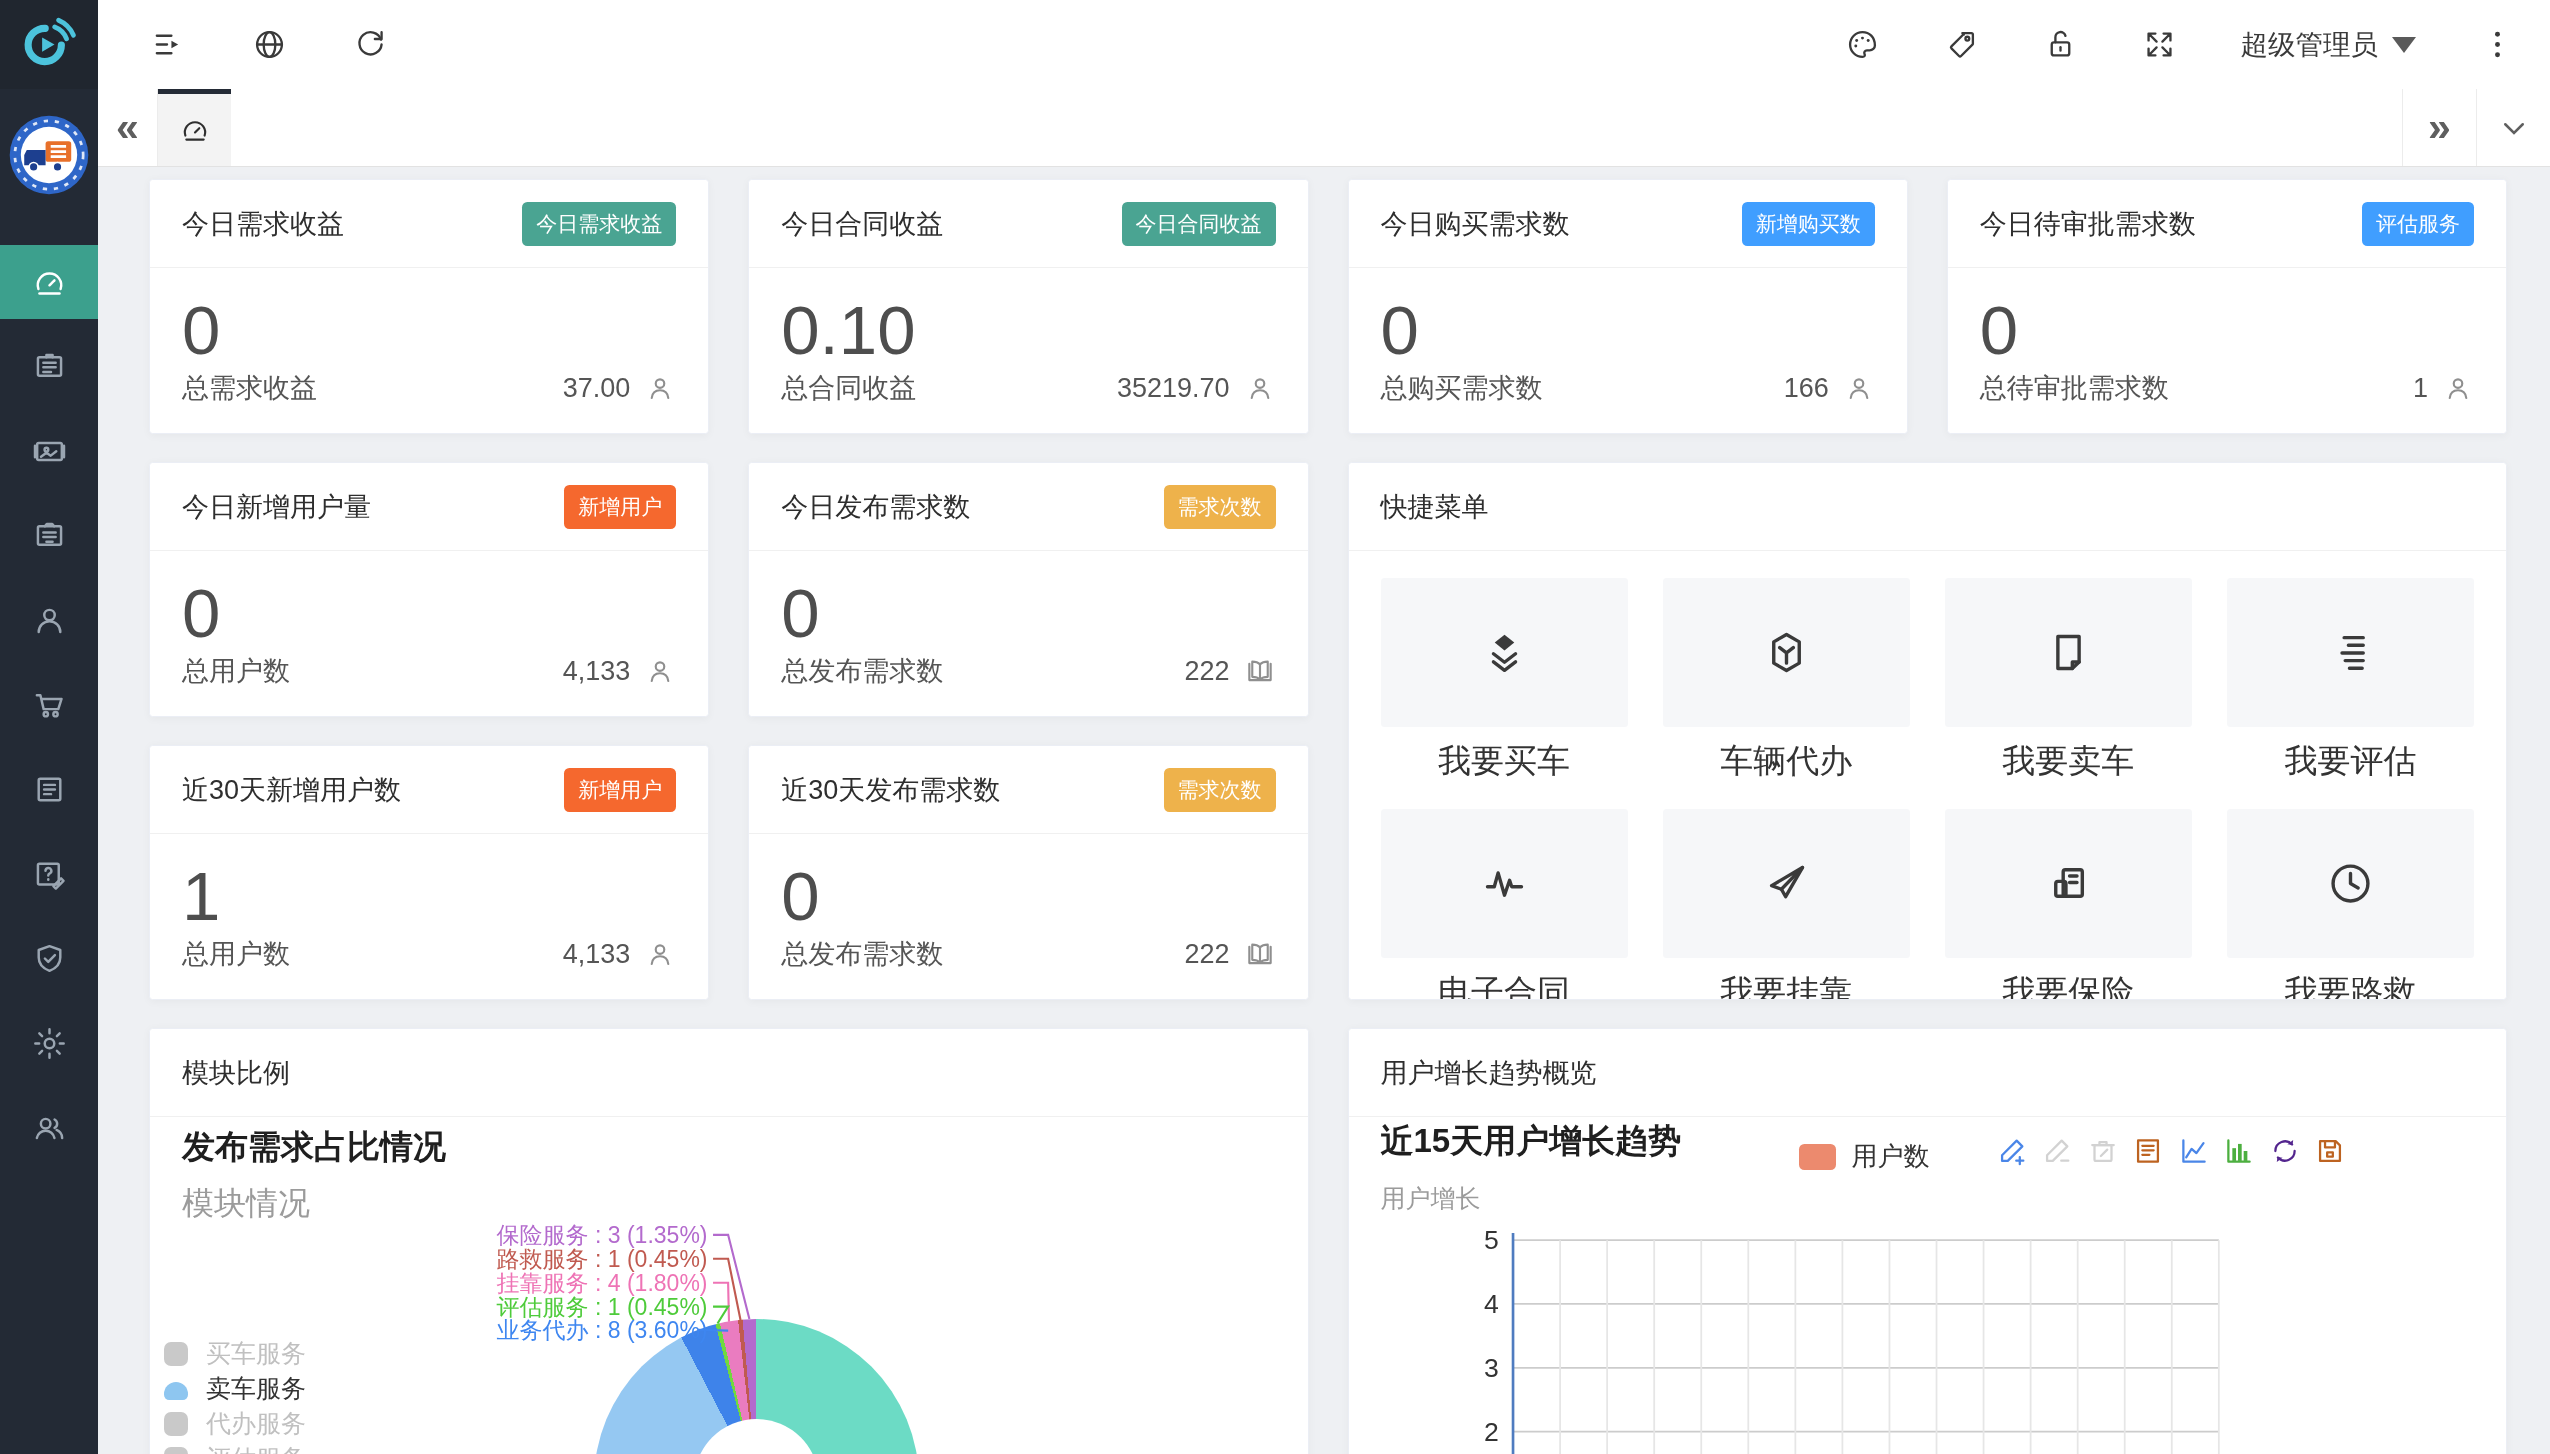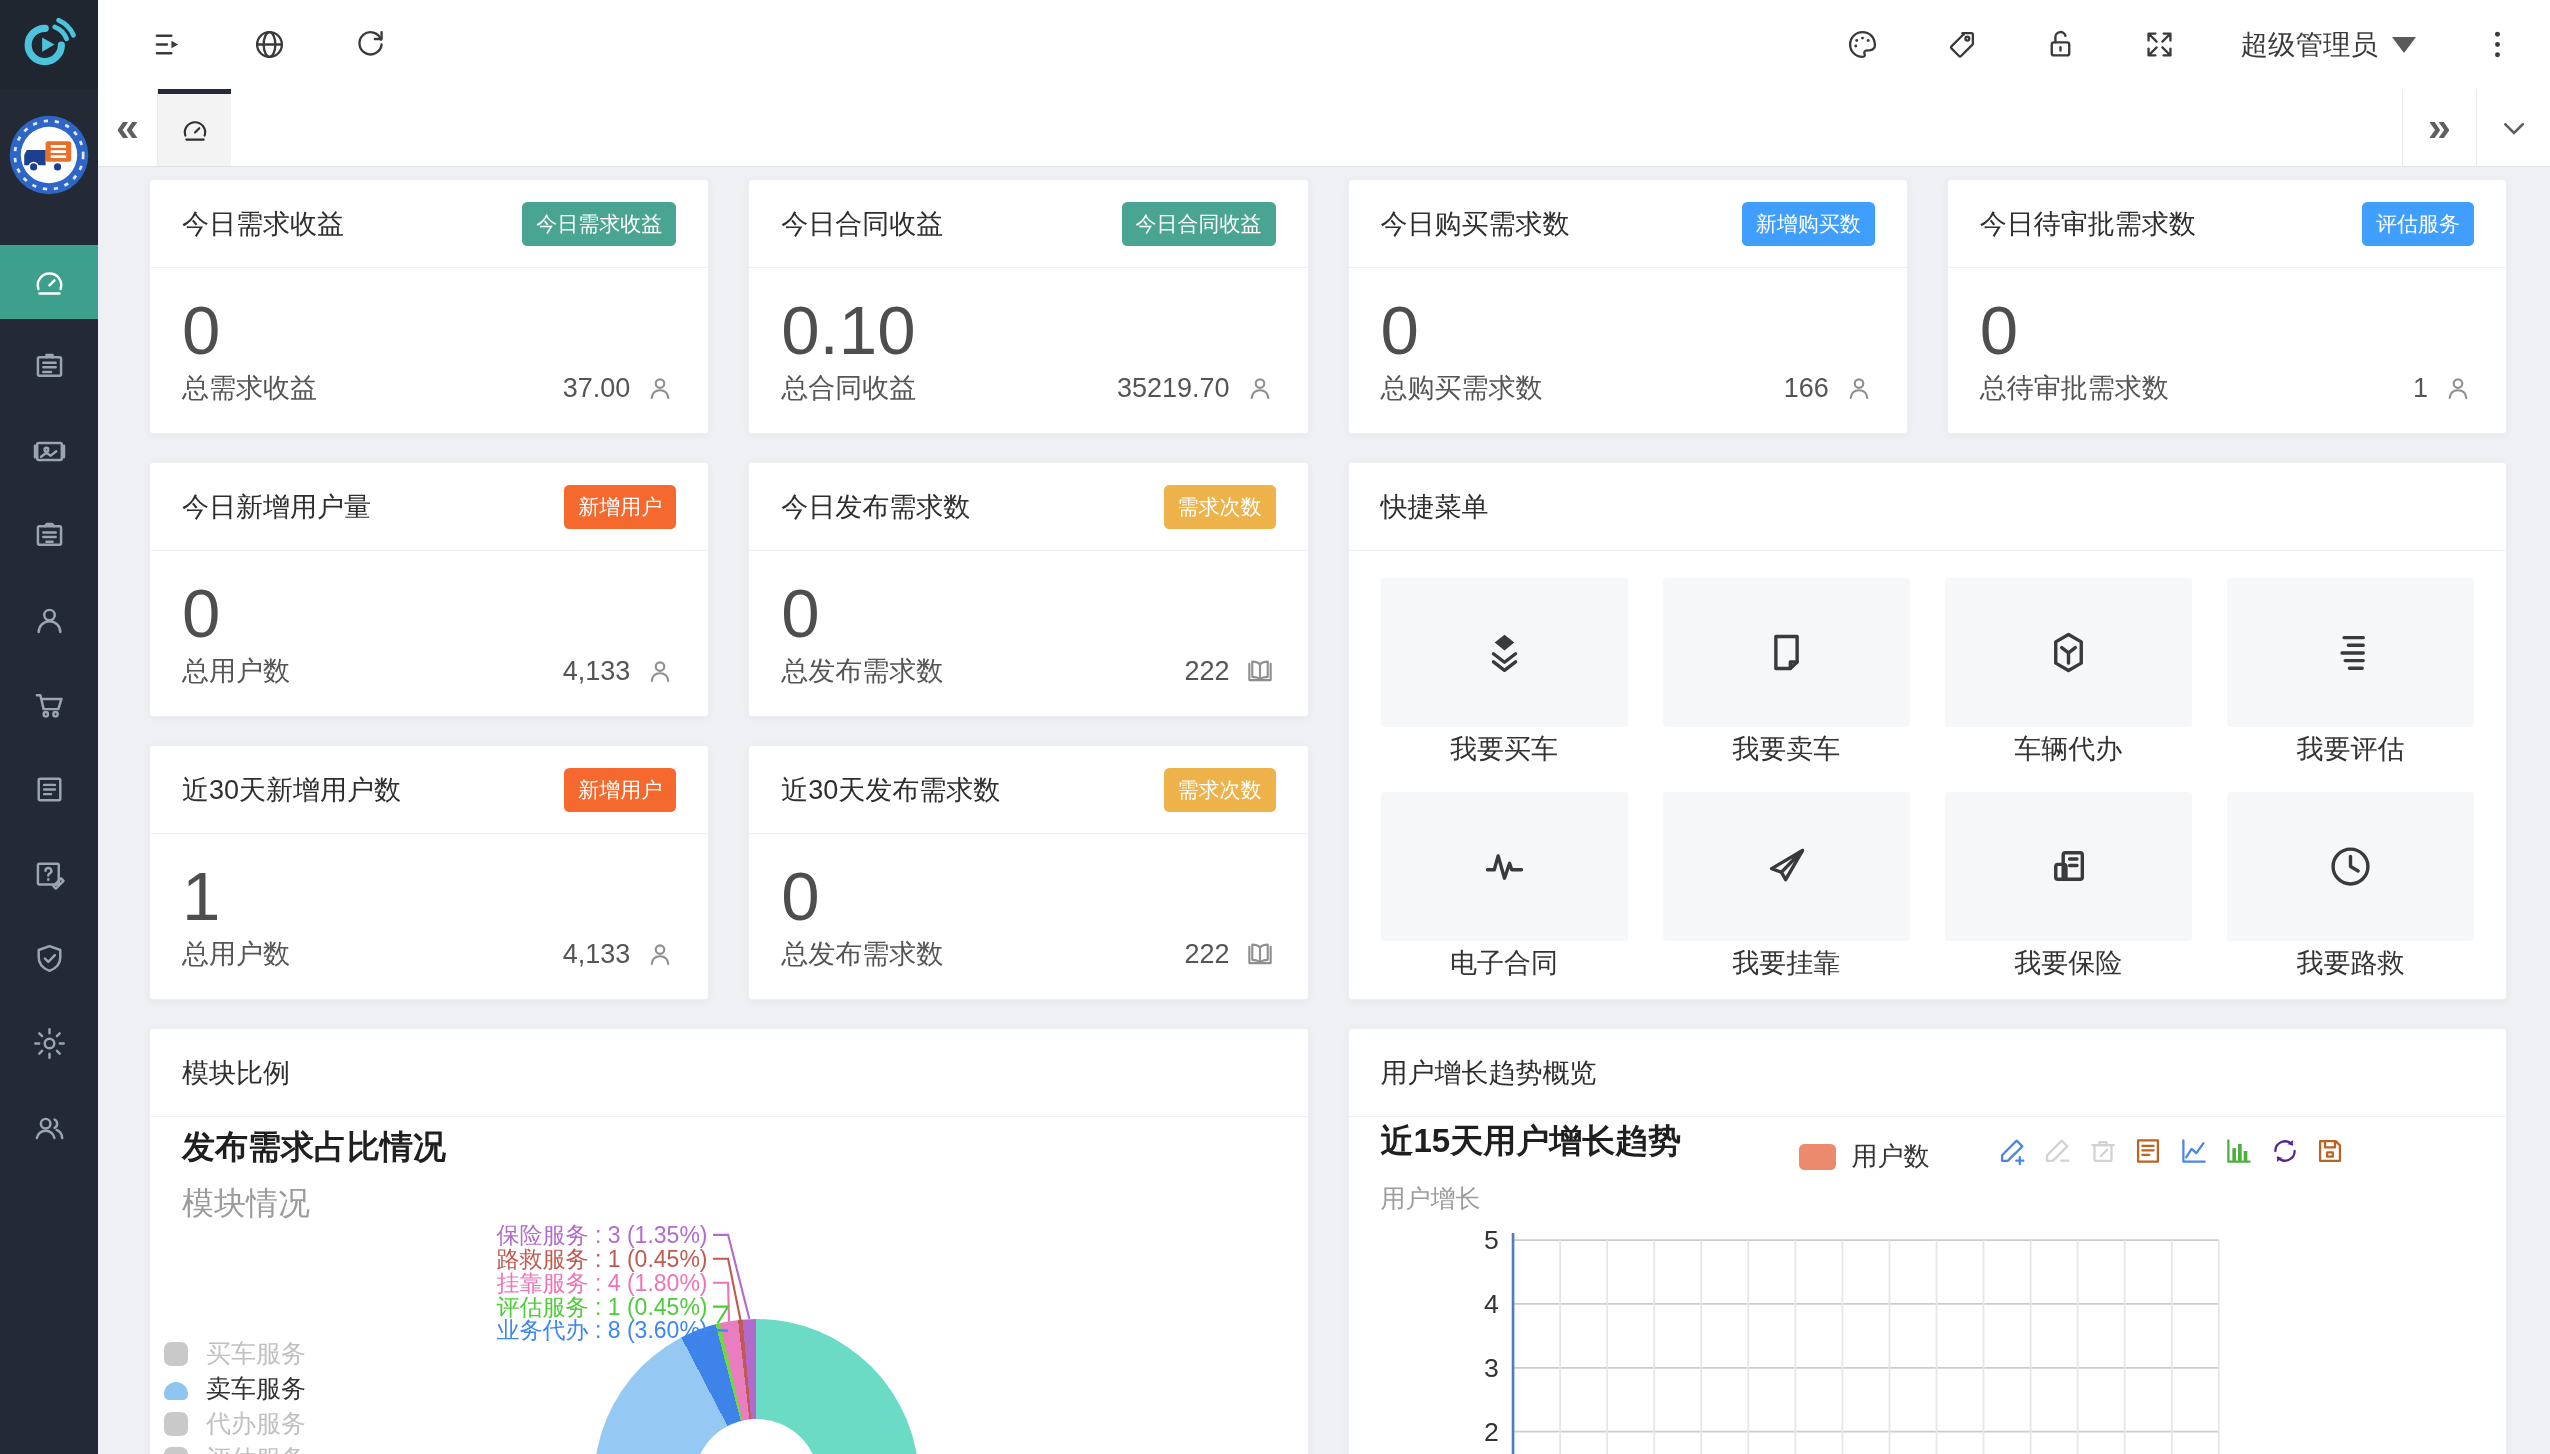--- a/index.html
+++ b/index.html
@@ -45,21 +45,21 @@
   .stat-footer{position:absolute;left:32px;right:32px;bottom:27px;display:flex;align-items:center;justify-content:space-between;font-size:27px;color:#555;}
   .fval{display:flex;align-items:center;gap:14px;}
   .fval svg{width:32px;height:32px;color:#8f8f8f;}
 
   
   .qm-card{grid-column:3/5;grid-row:2/4;}
   .qm-body{padding:27px 32px 0;display:grid;grid-template-columns:repeat(4,1fr);column-gap:35px;row-gap:25px;}
   .qm-item{text-align:center;cursor:pointer;}
   .qm-tile{height:149px;background:#f6f7f9;border-radius:3.5px;display:flex;align-items:center;justify-content:center;}
   .qm-tile svg{width:51px;height:51px;color:#3a3a3a;}
-  .qm-label{margin-top:4px;font-size:27px;color:#333;}
+  .qm-label{margin-top:12px;font-size:33px;color:#333;}
 
   
   .pie-card{grid-column:1/3;grid-row:4;}
   .pc-title{position:absolute;left:32px;top:96px;font-size:33px;font-weight:bold;color:#1f1f1f;}
   .pc-sub{position:absolute;left:32px;top:153px;font-size:32px;color:#9b9b9b;}
   .anno{position:absolute;font-size:23px;white-space:nowrap;transform:translateY(-50%);}
   .donut{position:absolute;left:444px;top:290px;width:325px;height:325px;border-radius:50%;}
   .donut::after{content:"";position:absolute;inset:100px;background:#fff;border-radius:50%;}
   .pie-lines{position:absolute;inset:0;pointer-events:none;}
   .pie-legend{position:absolute;left:14px;top:307px;}
@@ -396,37 +396,37 @@
                     <path d="M6.8 12.6 12 16.6l5.2-4M6.8 16.4 12 20.4l5.2-4"></path>
                   </svg>
                 </span>
               </div>
      <div class="qm-label">我要买车</div>
    </div>
             <div class="qm-item">
      <div class="qm-tile">
                 <span class="" style="display:inline-flex">
                   <svg viewBox="0 0 24 24" fill="none" stroke="currentColor" stroke-width="1.6" stroke-linecap="round" stroke-linejoin="round">
+                    <path d="M12 3.5 18 7v10l-6 3.5L6 17V7z"></path>
+                    <path d="M12 12.2v4.8M12 12.2 8.8 9.7M12 12.2l3.2-2.5"></path>
+                  </svg>
+                </span>
+              </div>
+     <div class="qm-label">车辆代办</div>
+   </div>
+            <div class="qm-item">
+     <div class="qm-tile">
+                <span class="" style="display:inline-flex">
+                  <svg viewBox="0 0 24 24" fill="none" stroke="currentColor" stroke-width="1.6" stroke-linecap="round" stroke-linejoin="round">
                     <path d="M7 4.5h10v12l-3.2 3H7z"></path>
                     <path d="M13.8 19.5v-3h3.2"></path>
                   </svg>
                 </span>
               </div>
      <div class="qm-label">我要卖车</div>
-   </div>
-            <div class="qm-item">
-     <div class="qm-tile">
-                <span class="" style="display:inline-flex">
-                  <svg viewBox="0 0 24 24" fill="none" stroke="currentColor" stroke-width="1.6" stroke-linecap="round" stroke-linejoin="round">
-                    <path d="M12 3.5 18 7v10l-6 3.5L6 17V7z"></path>
-                    <path d="M12 12.2v4.8M12 12.2 8.8 9.7M12 12.2l3.2-2.5"></path>
-                  </svg>
-                </span>
-              </div>
-     <div class="qm-label">车辆代办</div>
    </div>
             <div class="qm-item">
      <div class="qm-tile">
                 <span class="" style="display:inline-flex">
                   <svg viewBox="0 0 24 24" fill="none" stroke="currentColor" stroke-width="1.6" stroke-linecap="round" stroke-linejoin="round">
                     <path d="M9 5h9M11 8.6h7M8 12.2h10M9.5 15.8h8.5M11.5 19.4h6"></path>
                   </svg>
                 </span>
               </div>
      <div class="qm-label">我要评估</div>

